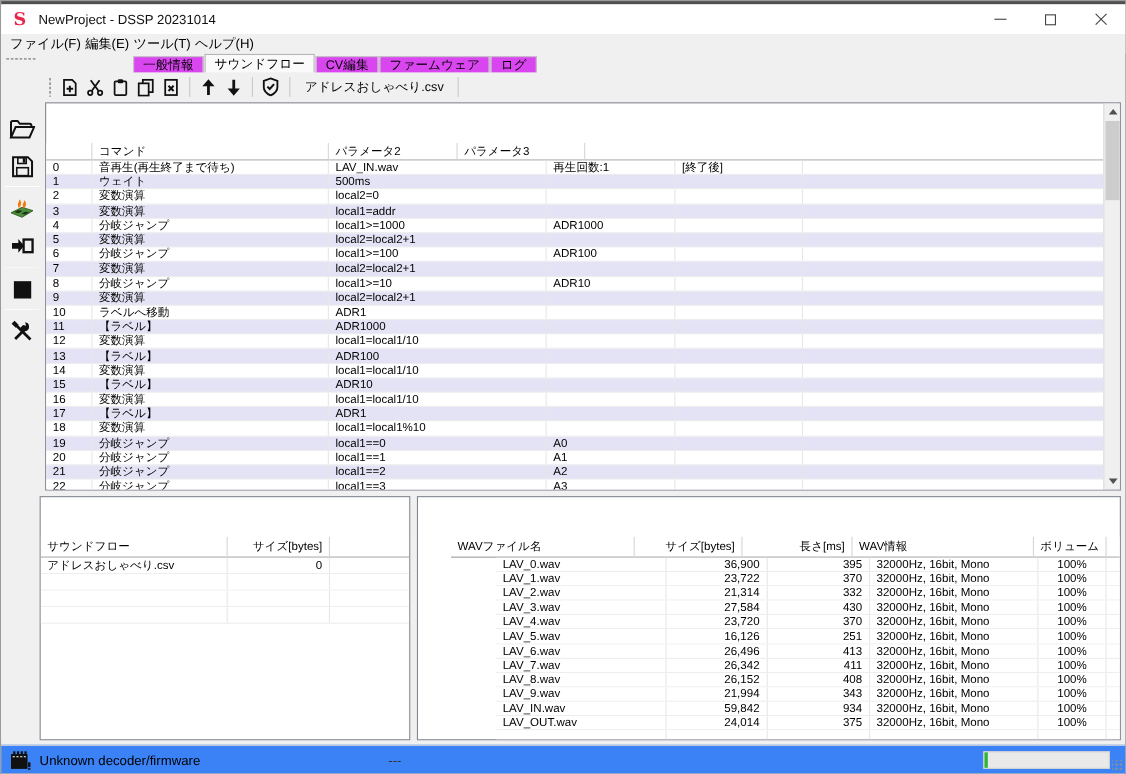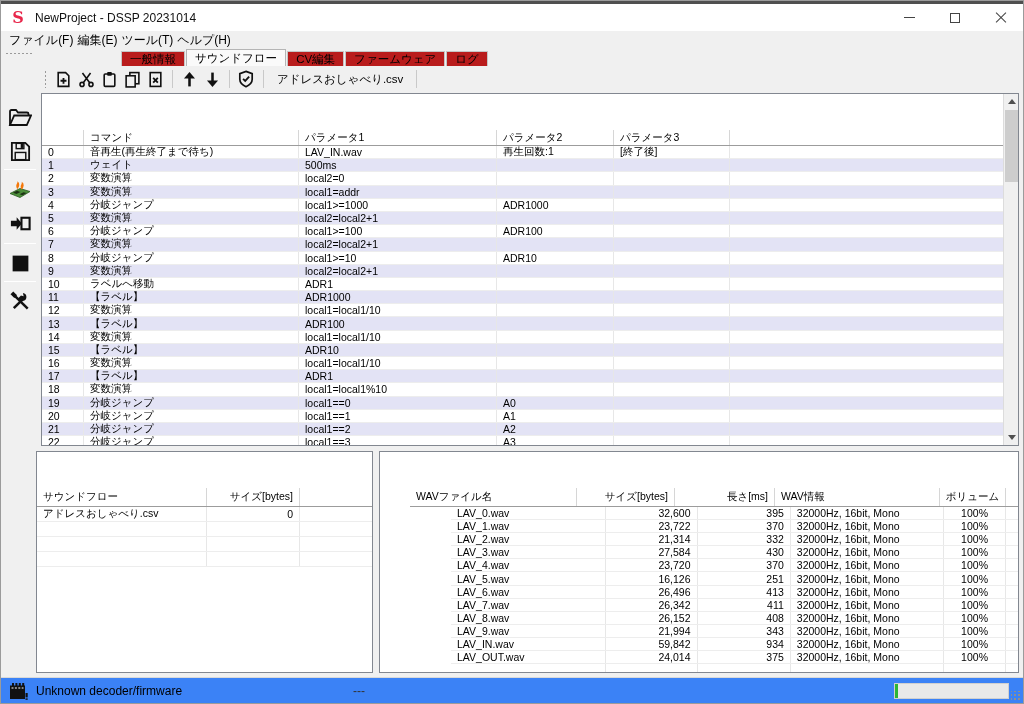--- a/index.html
+++ b/index.html
@@ -30,21 +30,21 @@
 
   
   .sidebar { position:absolute; left:0; top:48px; width:39px; height:624px; background:#f0f0f0; }
   .sidebar-grip { position:absolute; left:4px; top:3px; width:28px; height:3px;
     background-image:radial-gradient(circle, #9a9a9a 1px, transparent 1.1px); background-size:4px 3px; }
   .side-btn { position:absolute; left:4px; width:30px; height:28px; display:flex; align-items:center; justify-content:center; }
   .side-sep { position:absolute; left:3px; width:32px; height:1px; background:#dcdcdc; border-bottom:1px solid #fff; }
 
   
   .tabs { position:absolute; left:120px; top:48px; height:17px; display:flex; align-items:flex-end; font-size:11.5px; }
-  .tab { padding:2px 8px 1px 8px; background:#b91c1c; border:1px solid #c6c6c6; border-bottom:none; margin-right:1px; height:15px; display:flex; align-items:center; }
+  .tab { padding:2px 8px 1px 8px; background:#d946ef; border:1px solid #c6c6c6; border-bottom:none; margin-right:1px; height:15px; display:flex; align-items:center; }
   .tab.active { background:#fafafa; height:17px; border-color:#b5b5b5; }
 
   
   .toolbar { position:absolute; left:40px; top:65px; width:978px; height:26px; background:#f0f0f0; display:flex; align-items:center; }
   .tb-grip { width:3px; height:18px; margin:0 5px 0 3px;
     background-image:radial-gradient(circle, #9a9a9a 1px, transparent 1.1px); background-size:3px 4px; }
   .tb-btn { width:22px; height:22px; display:flex; align-items:center; justify-content:center; margin-right:1px; }
   .tb-sep { width:1px; height:18px; background:#c9c9c9; margin:0 5px; }
   .tb-file { font-size:11.5px; padding:0 8px; }
 
@@ -251,21 +251,20 @@
     <div class="tb-sep"></div>
     <div class="tb-file">アドレスおしゃべり.csv</div>
     <div class="tb-sep"></div>
   </div>
 
   <div class="grid" id="flow-grid">
     <div class="grid-inner">
       <div class="grid-header">
         <div class="cell c-num"></div>
         <div class="cell c-cmd">コマンド</div>
-        <div class="cell c-p1">パラメータ1</div>
         <div class="cell c-p2">パラメータ2</div>
         <div class="cell c-p3">パラメータ3</div>
         <div class="cell c-fill nb"></div>
       </div>
       <div id="flow-body">
   <div class="grid-row">
     <div class="cell c-num">0</div>
     <div class="cell c-cmd">音再生(再生終了まで待ち)</div>
     <div class="cell c-p1">LAV_IN.wav</div>
     <div class="cell c-p2">再生回数:1</div>
@@ -539,21 +538,21 @@
       <div class="cell c-name">WAVファイル名</div>
       <div class="cell c-size r">サイズ[bytes]</div>
       <div class="cell c-len r">長さ[ms]</div>
       <div class="cell c-info">WAV情報</div>
       <div class="cell c-vol c">ボリューム</div>
       <div class="cell c-fill nb"></div>
     </div>
     <div id="wav-body">
   <div class="grid-row">
     <div class="cell c-name">LAV_0.wav</div>
-    <div class="cell c-size r">32,600</div>
+    <div class="cell c-size r">36,900</div>
     <div class="cell c-len r">395</div>
     <div class="cell c-info">32000Hz, 16bit, Mono</div>
     <div class="cell c-vol c">100%</div>
     <div class="cell c-fill nb"></div>
   </div>
 
   <div class="grid-row">
     <div class="cell c-name">LAV_1.wav</div>
     <div class="cell c-size r">23,722</div>
     <div class="cell c-len r">370</div>

